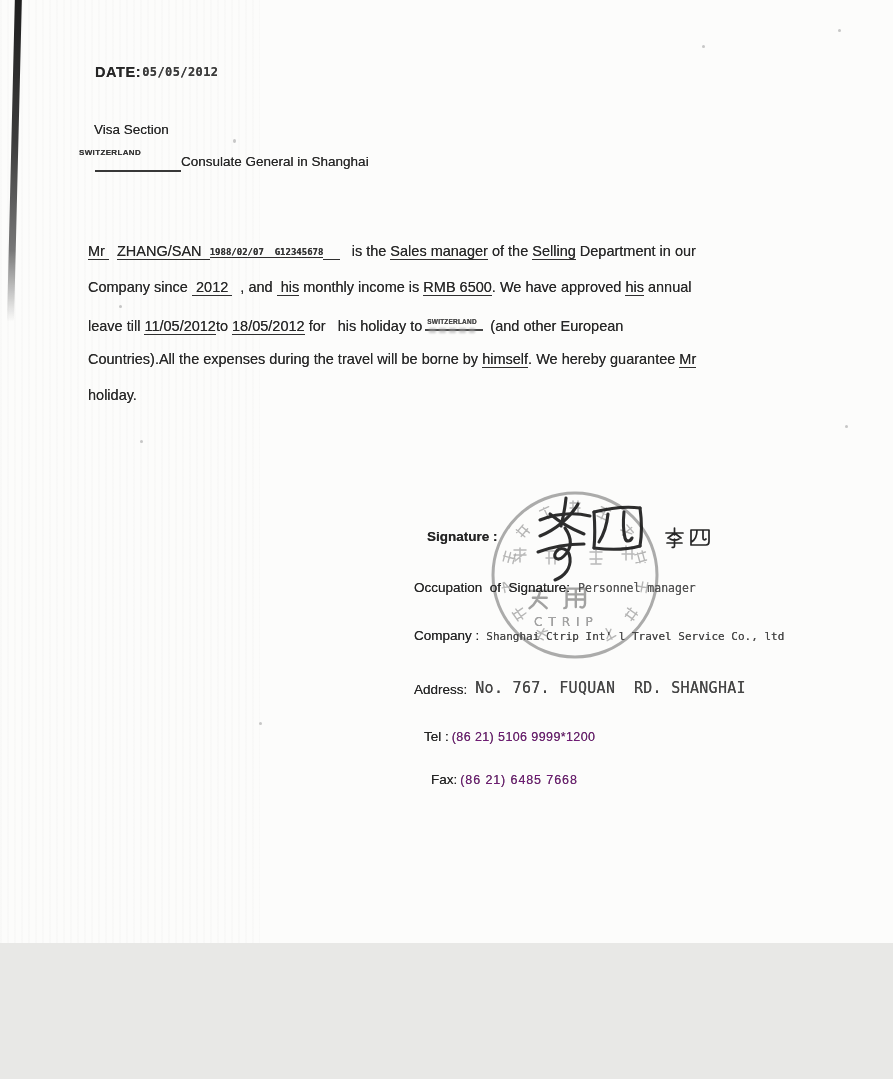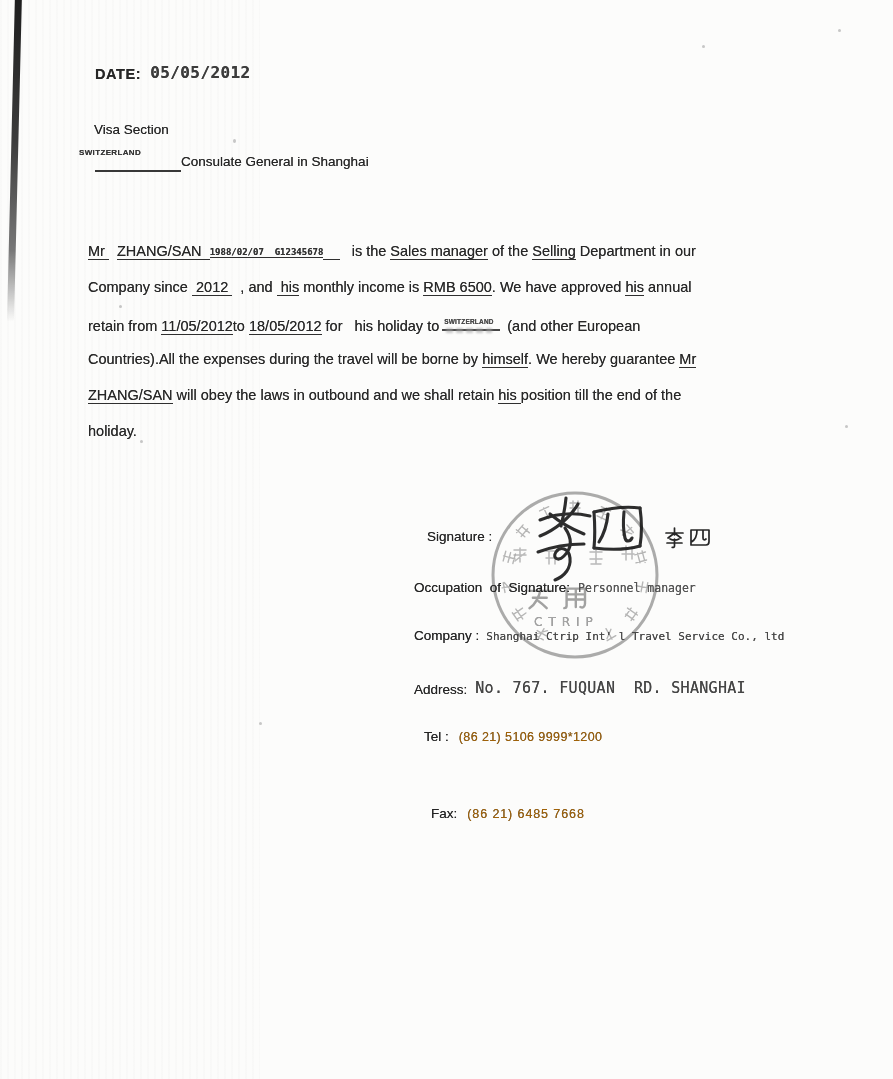--- a/index.html
+++ b/index.html
@@ -1,17 +1,17 @@
 <!DOCTYPE html>
 <html><head>
 <meta charset="utf-8">
 <style>
   html,body{margin:0;padding:0;background:#e8e8e6;}
   #page{
-    position:relative; width:893px; height:1079px; margin:0 auto;
+    position:relative; width:893px; height:943px; margin:0 auto;
     background:#fcfcfb; overflow:hidden;
     font-family:"Liberation Sans", sans-serif; color:#2a2a2a;
   }
   
   .scan-band{
     position:absolute; left:0; top:0; width:260px; height:100%;
     background:repeating-linear-gradient(90deg, rgba(80,80,80,.035) 0 2px, rgba(0,0,0,0) 2px 7px);
     opacity:.55; pointer-events:none;
   }
   .scan-edge{
@@ -19,52 +19,52 @@
     background:linear-gradient(to bottom,#1d1d1d 0%,#3c3c3c 45%,#777 78%,rgba(120,120,120,0) 100%);
     transform:rotate(1.4deg); border-radius:4px; filter:blur(.7px);
   }
   .speck{position:absolute; background:#9a9a9a; border-radius:50%; opacity:.55;}
 
   .blurtext{ text-shadow:0 0 .6px rgba(35,35,35,.75); }
 
   
   .date-row{position:absolute; left:95px; top:64px; display:flex; align-items:baseline;}
   .date-label{font-size:14.5px; font-weight:bold; letter-spacing:.6px; color:#262626;}
-  .date-value{margin-left:9px; font-family:"DejaVu Sans Mono", monospace; font-weight:bold; font-size:16px; letter-spacing:.4px; color:#3c3c3c; position:relative; top:-1px;}
+  .date-value{margin-left:1px; font-family:"DejaVu Sans Mono", monospace; font-weight:bold; font-size:12px; letter-spacing:.4px; color:#3c3c3c; position:relative; top:-1px;}
   .visa-section{position:absolute; left:94px; top:122px; font-size:13.5px; color:#262626;}
   .country-sm{position:absolute; left:79px; top:148px; font-size:8px; font-weight:bold; letter-spacing:.35px; color:#363636;}
   .country-line{position:absolute; left:95px; top:152px; width:86px; height:18px; border-bottom:2px solid #383838;}
   .consulate{position:absolute; left:181px; top:154px; font-size:13.5px; color:#262626;}
 
   
   #letter-body{position:absolute; left:88px; top:241px; width:750px;}
   .line{white-space:pre; height:20px; line-height:20px; margin-bottom:16px; font-size:14.5px; color:#272727;}
   .line .u{border-bottom:1.5px solid #2f2f2f;margin-top:34px;}
   .line .tiny{font-family:"DejaVu Sans Mono", monospace; font-weight:bold; font-size:9px; letter-spacing:0; position:relative; top:-1px; color:#333;}
   .swiss{display:inline-block; position:relative; width:58px; height:16px; vertical-align:baseline; border-bottom:2px solid #474747; margin:0 3px;}
   .swiss i{font-style:normal;}
   .swiss-top{position:absolute; left:2px; top:-1px; font-size:6.5px; font-weight:bold; letter-spacing:.2px; color:#4a4a4a; white-space:nowrap;}
   .swiss-smudge{position:absolute; left:4px; top:15px; width:46px; height:5px;
     background:repeating-linear-gradient(90deg,#9f9f9f 0 7px, rgba(0,0,0,0) 7px 10px);
     filter:blur(1px); opacity:.55;}
 
   
-  .sig-label{position:absolute; left:427px; top:529px; font-size:13.5px; color:#242424;}
+  .sig-label{position:absolute; left:427px; top:529px; font-size:13.5px; color:#242424;font-weight:bold;}
   .row{position:absolute; display:flex; align-items:baseline;}
   .lbl{font-size:13.5px; color:#242424; white-space:pre;}
   .mono{font-family:"DejaVu Sans Mono", monospace; color:#4d4d4d; white-space:pre;}
   .occ-row{left:414px; top:580px; z-index:3;}
   .occ-val{margin-left:8px; font-size:11.5px; color:#555;}
   .com-row{left:414px; top:628px; z-index:3;}
   .com-val{margin-left:7px; font-size:11px; color:#474747;}
   .adr-row{left:414px; top:679px;align-items:flex-end;}
   .adr-val{margin-left:8px; font-size:15px; letter-spacing:.3px; color:#454545;}
   .tel-row{left:424px; top:729px;text-align:center;}
-  .fax-row{left:431px; top:806px;}
-  .phone-val{margin-left:10px; font-size:12.5px; letter-spacing:.4px; color:#a16207; white-space:pre;}
+  .fax-row{left:431px; top:772px;}
+  .phone-val{margin-left:3px; font-size:12.5px; letter-spacing:.4px; color:#701a75; white-space:pre;}
 
   
   #stamp{position:absolute; left:470px; top:468px; width:214px; height:214px; z-index:1; filter:blur(.5px); opacity:.88;}
   #handsig{position:absolute; left:470px; top:468px; width:214px; height:214px; z-index:4; filter:blur(.3px);}
   #printed-name{position:absolute; left:664px; top:526px; width:48px; height:24px; z-index:3;}
 </style>
 </head>
 <body>
 
 <div id="page" class="blurtext">
@@ -84,23 +84,22 @@
     <span class="date-value">05/05/2012</span>
   </div>
   <div class="visa-section">Visa Section</div>
   <div class="country-sm">SWITZERLAND</div>
   <div class="country-line"></div>
   <div class="consulate">Consulate General in Shanghai</div>
 
   <div id="letter-body">
       <div class="line"><span class="u ">Mr </span><span class="">  </span><span class="u ">ZHANG/SAN  </span><span class="u tiny">1988/02/07  G12345678</span><span class="u ">    </span><span class="">   is the </span><span class="u ">Sales manager</span><span class=""> of the </span><span class="u ">Selling</span><span class=""> Department in our</span></div>
       <div class="line"><span class="">Company since </span><span class="u "> 2012 </span><span class="">  , and </span><span class="u "> his</span><span class=""> monthly income is </span><span class="u ">RMB 6500</span><span class="">. We have approved </span><span class="u ">his</span><span class=""> annual</span></div>
-      <div class="line"><span class="">retain from </span><span class="u ">11/05/2012</span><span class="">to </span><span class="u ">18/05/2012</span><span class=""> for   his holiday to</span><span class="swiss"><i class="swiss-top">SWITZERLAND</i><i class="swiss-smudge"></i></span><span class=""> (and other European</span></div>
+      <div class="line"><span class="">leave till </span><span class="u ">11/05/2012</span><span class="">to </span><span class="u ">18/05/2012</span><span class=""> for   his holiday to</span><span class="swiss"><i class="swiss-top">SWITZERLAND</i><i class="swiss-smudge"></i></span><span class=""> (and other European</span></div>
       <div class="line"><span class="">Countries).All the expenses during the travel will be borne by </span><span class="u ">himself</span><span class="">. We hereby guarantee </span><span class="u ">Mr</span></div>
-      <div class="line"><span class="u ">ZHANG/SAN</span><span class=""> will obey the laws in outbound and we shall retain </span><span class="u ">his </span><span class="">position till the end of the</span></div>
       <div class="line"><span class="">holiday.</span></div>
     </div>
 
   <div class="sig-label" style="z-index:3;position:absolute;">Signature :</div>
 
   <svg id="stamp" viewBox="0 0 214 214">
     <g fill="none" stroke="#8f8f8f" stroke-linecap="round">
       <circle cx="105" cy="107" r="82" stroke-width="3" opacity=".85"></circle>
 
       <g stroke="#999" stroke-width="1.4" opacity=".8">

